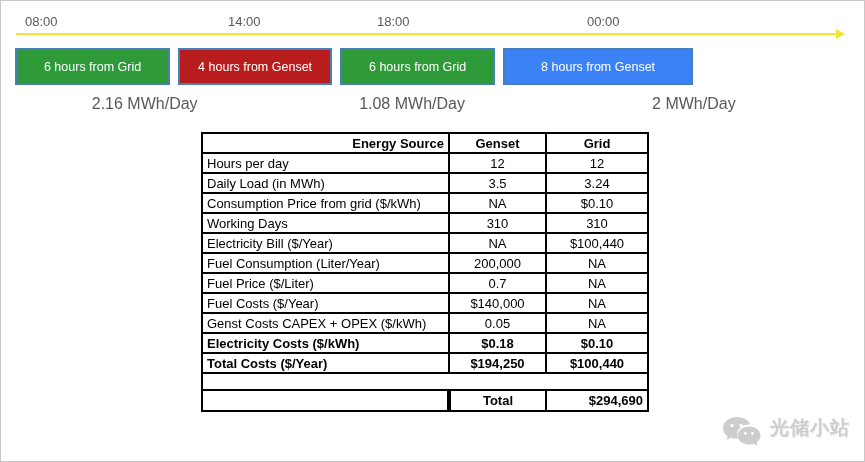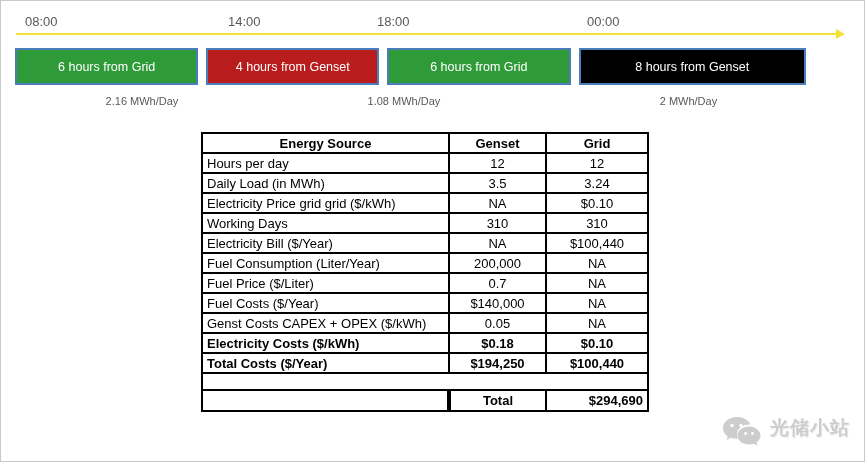--- a/index.html
+++ b/index.html
@@ -28,56 +28,56 @@
   }
   .timeline-line::after {
     content:""; position:absolute; right:-9px; top:-4px;
     width:0; height:0;
     border-left:9px solid #f2e338;
     border-top:5px solid transparent;
     border-bottom:5px solid transparent;
   }
 
   .bars-row {
-    position:absolute; left:14px; top:47px; width:791px; height:37px;
+    position:absolute; left:14px; top:47px; width:678px; height:37px;
     display:flex; gap:8px;
   }
   .seg-bar {
     border:2px solid #4a7ebb;
     display:flex; align-items:center; justify-content:center;
     color:#fff; font-size:12.5px;
     min-width:0;
   }
 
   .mwh-row {
     position:absolute; left:14px; top:94px; width:823px;
     display:flex; gap:8px;
   }
   .mwh-label {
-    text-align:center; color:#595959; font-size:11px; min-width:0;
+    text-align:center; color:#595959; font-size:16px; min-width:0;
   }
 
   
   table.energy {
     position:absolute; left:200px; top:131px;
     width:446px;
     border-collapse:collapse; table-layout:fixed;
     font-size:13px; color:#000;
     border:2px solid #000;
   }
   table.energy col.c-label { width:247px; }
   table.energy col.c-genset { width:97px; }
   table.energy col.c-grid { width:102px; }
   table.energy th, table.energy td {
     border:2px solid #000;
     height:20px;
     padding:0 4px;
     overflow:hidden; white-space:nowrap;
   }
-  table.energy th { text-align:center; font-weight:bold; }
+  table.energy th { text-align:right; font-weight:bold; }
   table.energy th.num, table.energy td.num { text-align:center; }
   table.energy tr.bold td { font-weight:bold; }
   table.energy td.spacer { height:17px; }
   table.energy tr.total-row td { font-weight:bold; height:21px; }
   table.energy tr.total-row td.total-cell { border-left:4px solid #000; text-align:center; }
   table.energy tr.total-row td.num { text-align:right; }
 
   
   .watermark {
     position:absolute; right:14px; bottom:8px;
@@ -105,21 +105,21 @@
   <div class="bars-row">
       <div class="seg-bar" style="flex-grow: 6; background: rgb(46, 155, 56); border-color: rgb(74, 126, 187);">
         <span>6 hours from Grid</span>
       </div>
       <div class="seg-bar" style="flex-grow: 4; background: #b91c1c; border-color: rgb(74, 126, 187);">
         <span>4 hours from Genset</span>
       </div>
       <div class="seg-bar" style="flex-grow: 6; background: rgb(46, 155, 56); border-color: rgb(74, 126, 187);">
         <span>6 hours from Grid</span>
       </div>
-      <div class="seg-bar" style="flex-grow: 8; background: #000000; border-color: rgb(74, 126, 187);">
+      <div class="seg-bar" style="flex-grow: 8; background: #3b82f6; border-color: rgb(74, 126, 187);">
         <span>8 hours from Genset</span>
       </div>
     </div>
 
   <div class="mwh-row">
       <div class="mwh-label" style="flex-grow: 6;">2.16 MWh/Day</div>
       <div class="mwh-label" style="flex-grow: 6;">1.08 MWh/Day</div>
       <div class="mwh-label" style="flex-grow: 8;">2 MWh/Day</div>
     </div>
 
@@ -141,21 +141,21 @@
           <td>Hours per day</td>
           <td class="num">12</td>
           <td class="num">12</td>
         </tr>
         <tr>
           <td>Daily Load (in MWh)</td>
           <td class="num">3.5</td>
           <td class="num">3.24</td>
         </tr>
         <tr>
-          <td>Electricity Price grid grid ($/kWh)</td>
+          <td>Consumption Price from grid ($/kWh)</td>
           <td class="num">NA</td>
           <td class="num">$0.10</td>
         </tr>
         <tr>
           <td>Working Days</td>
           <td class="num">310</td>
           <td class="num">310</td>
         </tr>
         <tr>
           <td>Electricity Bill ($/Year)</td>

